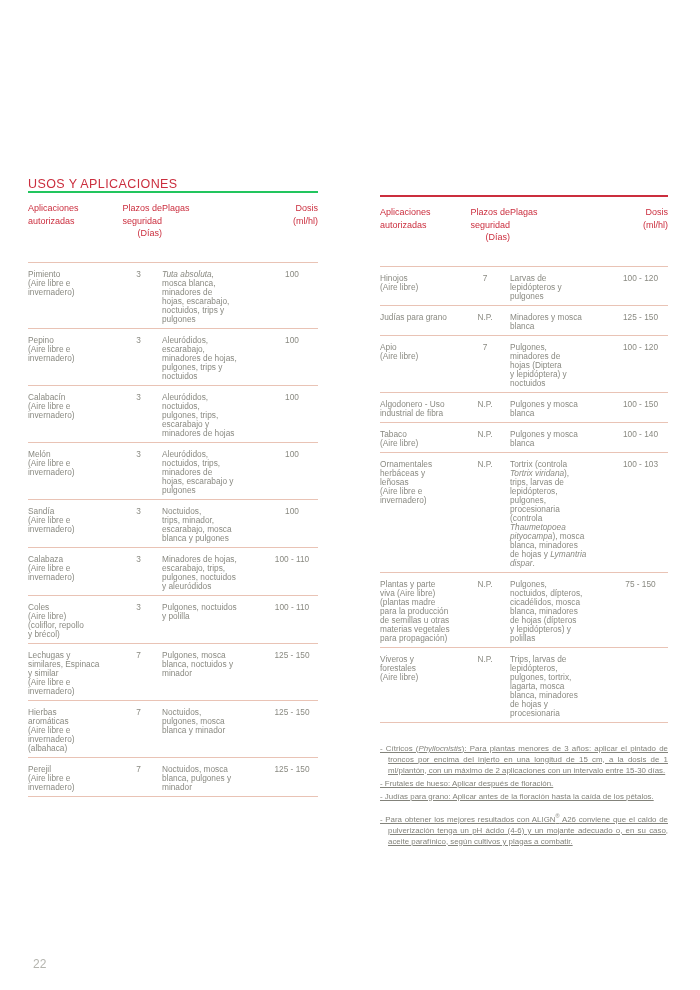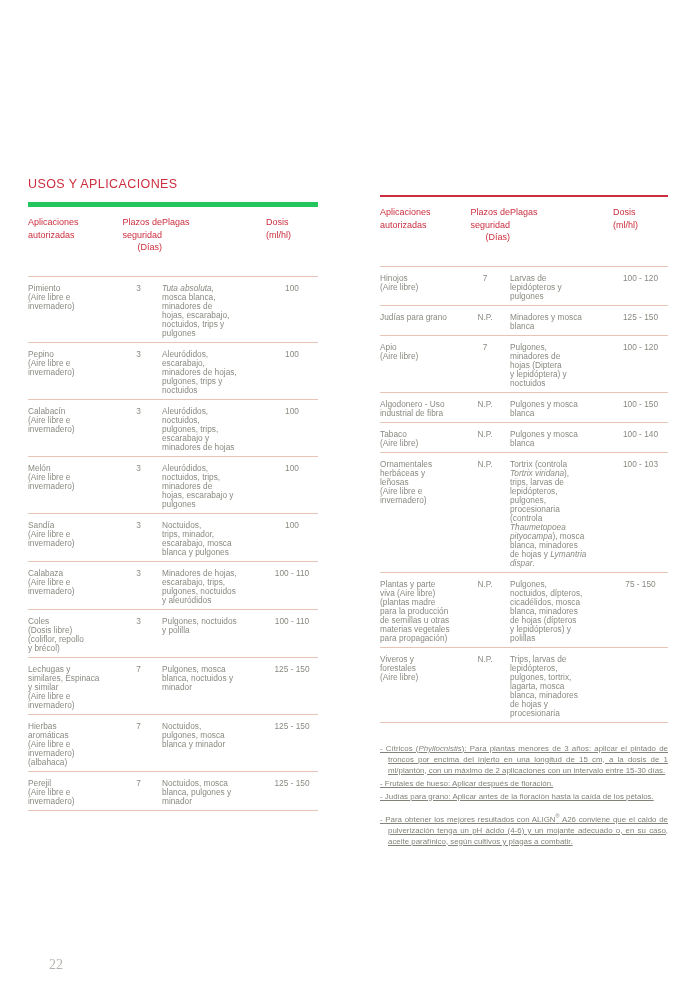--- a/index.html
+++ b/index.html
@@ -2,38 +2,38 @@
 <html><head>
 <meta charset="utf-8">
 <style>
   html,body{margin:0;padding:0;background:#e8e8e8;}
   .page{position:relative;width:700px;height:990px;background:#ffffff;margin:0 auto;
         font-family:"Liberation Sans","DejaVu Sans",sans-serif;color:#8a8a82;overflow:hidden;}
   .content{position:absolute;left:28px;top:177px;width:640px;display:flex;}
   .col-left{width:290px;}
   .col-right{width:288px;margin-left:62px;}
   .doc-title{margin:0;font-size:12.5px;font-weight:400;letter-spacing:.4px;color:#cb2e3e;
-             padding-bottom:11px;border-bottom:5px solid #22c55e;line-height:14px;}
+             padding-bottom:0;border-bottom:2px solid #22c55e;line-height:14px;}
   .col-right .rule-top{border-top:2px solid #cb2e3e;margin-top:18px;}
   .grid{display:grid;}
   .g-left{grid-template-columns:87px 47px 104px 52px;}
   .g-right{grid-template-columns:80px 50px 103px 55px;}
   .thead{padding:9px 0 22px;border-bottom:1px solid #e9c3b5;color:#cb2e3e;font-size:9px;line-height:12.5px;}
   .thead .c{white-space:pre-line;}
   .trow{border-bottom:1px solid #e9c3b5;padding:7px 0 4px;font-size:8.3px;line-height:9px;}
   .cell{white-space:pre-line;}
   .safety,.dose,.c2x,.c4x{text-align:center;}
   .thead .c2x{text-align:right;}
-  .thead .c4x{text-align:left;}
+  .thead .c4x{text-align:right;}
   i{font-style:italic;text-align:right;}
   sup{font-size:5.5px;vertical-align:super;line-height:0;}
   .footnotes{margin-top:20px;font-size:7.9px;line-height:11px;color:#83837b;text-align:justify;text-decoration:underline;}
   .note{margin:0 0 2px 0;padding-left:8px;text-indent:-8px;}
   .note.gap{margin-top:12px;}
-  .page-number{position:absolute;left:49px;top:957px;font-size:14px;color:#b4b4ae;font-family:Liberation Serif, serif;}
+  .page-number{position:absolute;left:33px;top:957px;font-size:12px;color:#b4b4ae;}
 </style>
 </head>
 <body>
 
 <div class="page">
   <div class="content">
 
     <div class="col-left">
       <h1 class="doc-title">USOS Y APLICACIONES</h1>
       <div class="table">
@@ -120,21 +120,21 @@
     <div class="cell safety">3</div>
     <div class="cell pests"><span>Minadores de hojas,
 escarabajo, trips,
 pulgones, noctuidos
 y aleuródidos</span></div>
     <div class="cell dose">100 - 110</div>
   </div>
 
   <div class="grid trow g-left">
     <div class="cell crop">Coles
-(Dosis libre)
+(Aire libre)
 (coliflor, repollo
 y brécol)</div>
     <div class="cell safety">3</div>
     <div class="cell pests"><span>Pulgones, noctuidos
 y polilla</span></div>
     <div class="cell dose">100 - 110</div>
   </div>
 
   <div class="grid trow g-left">
     <div class="cell crop">Lechugas y

